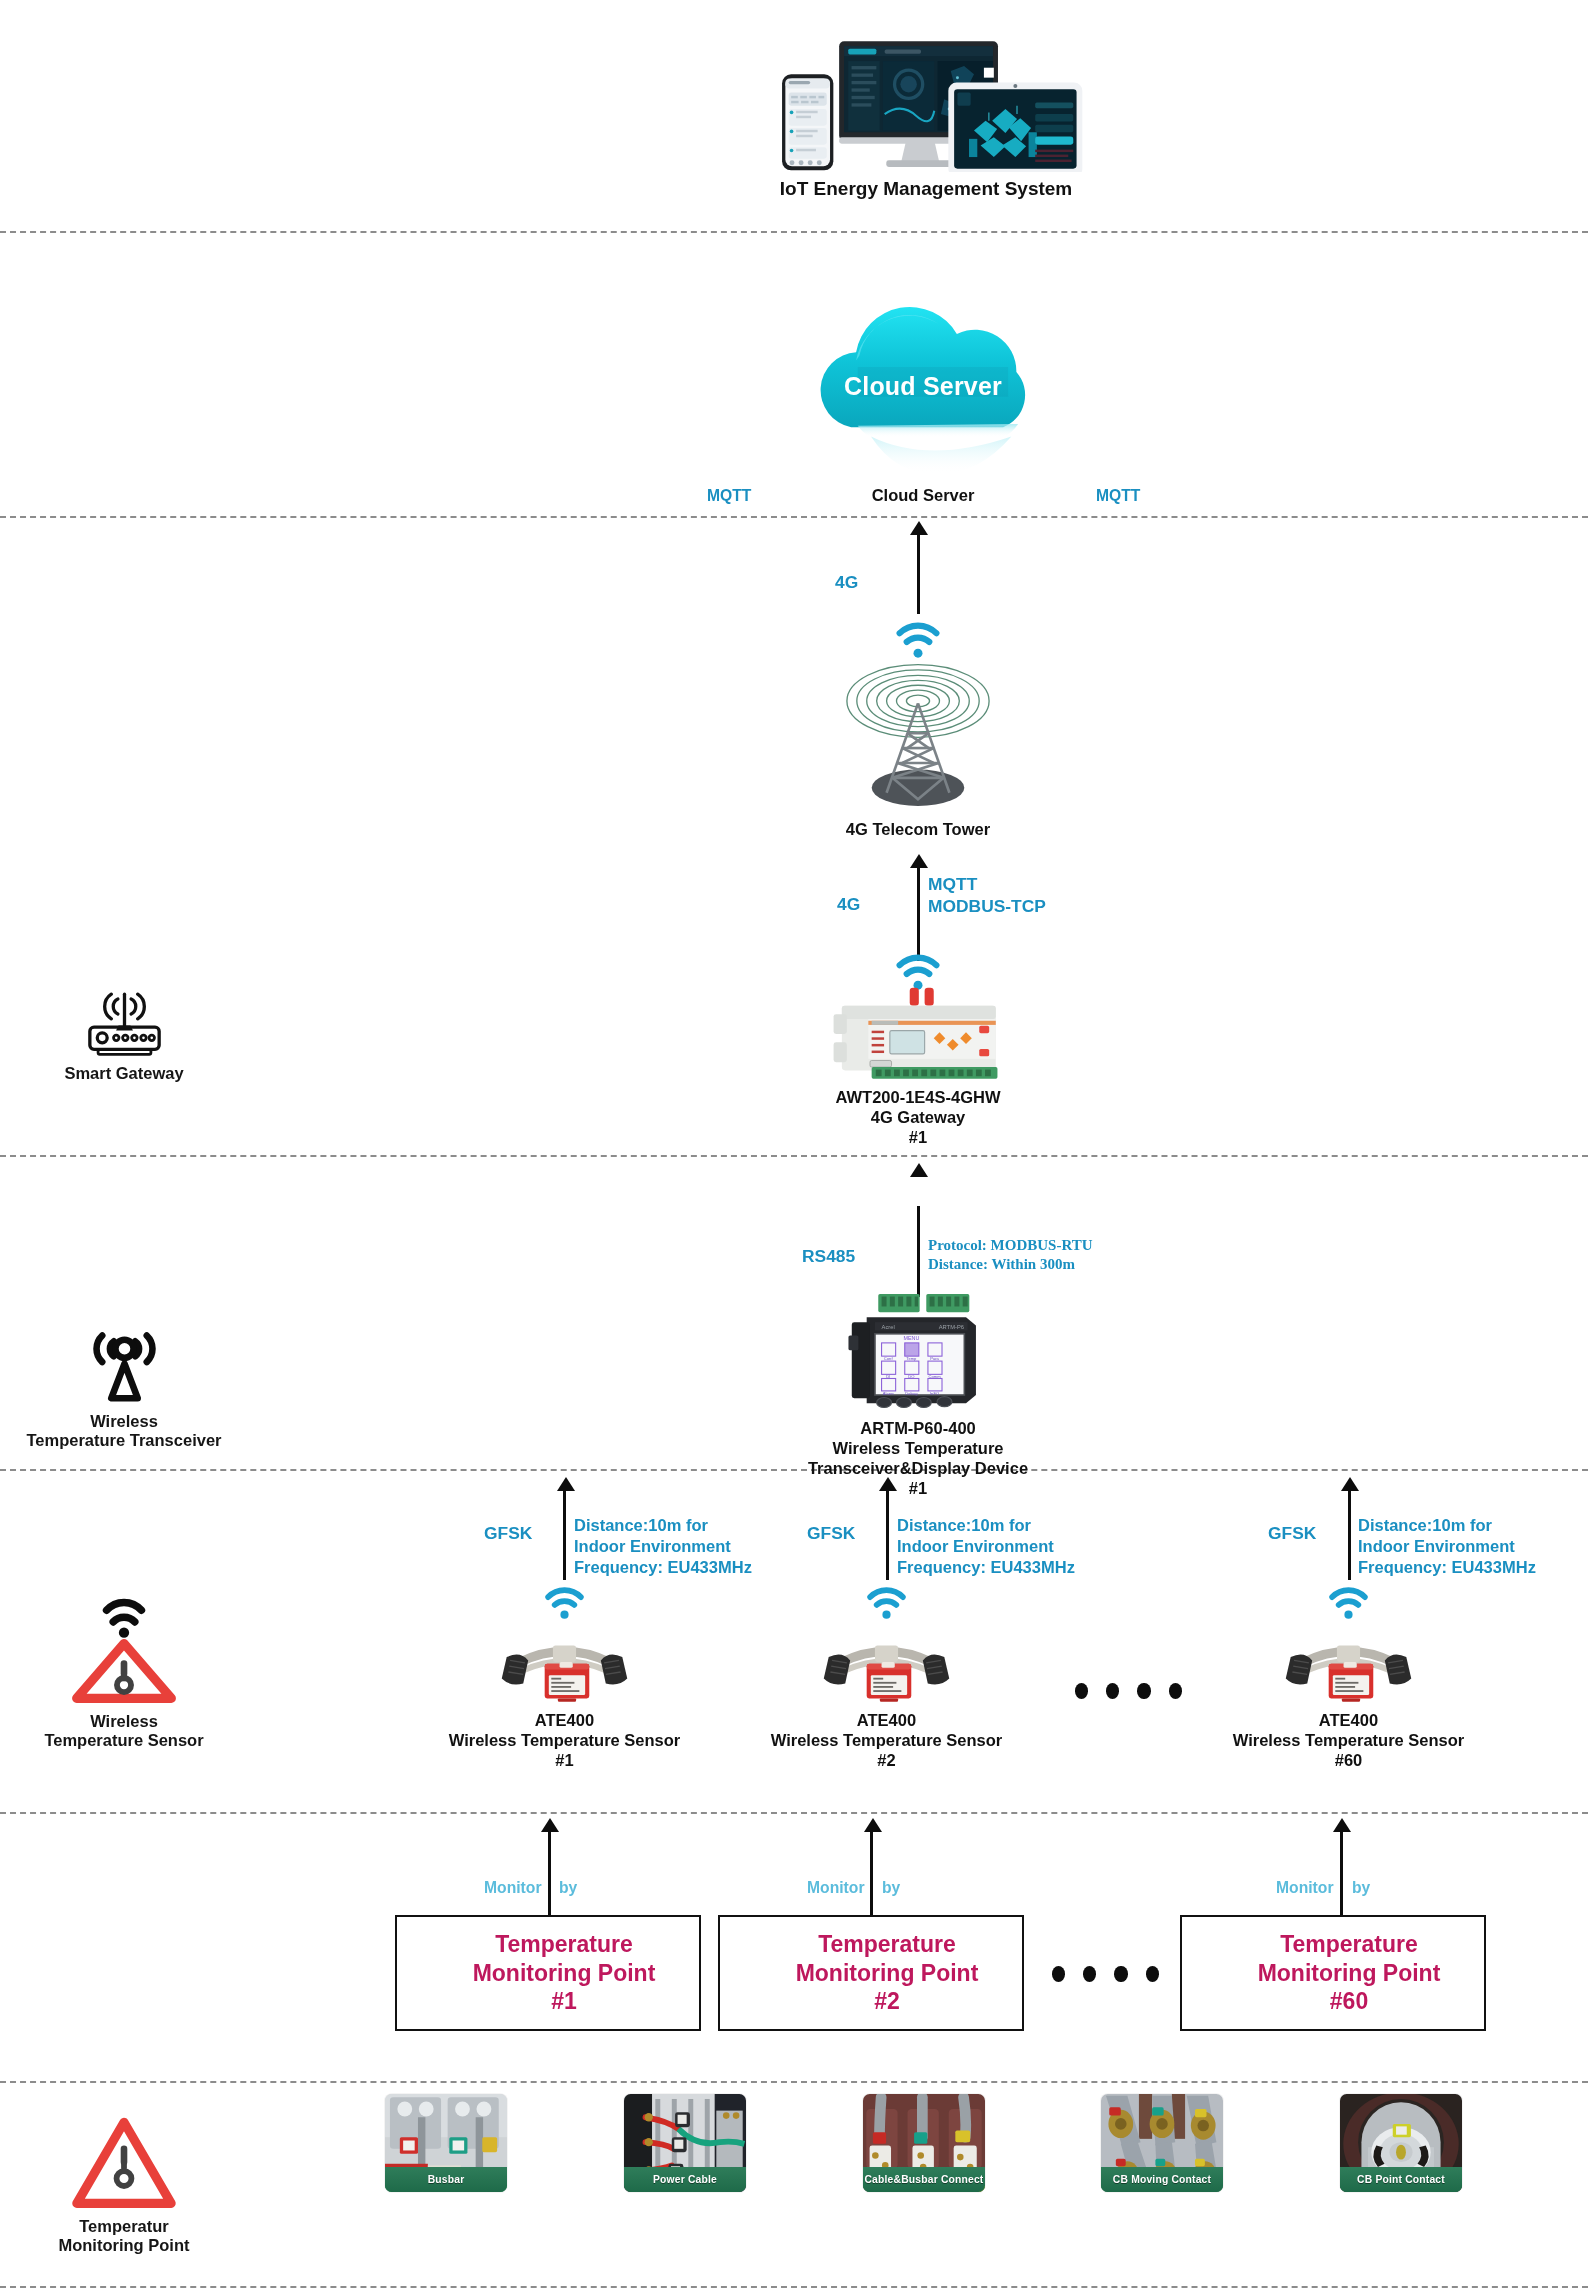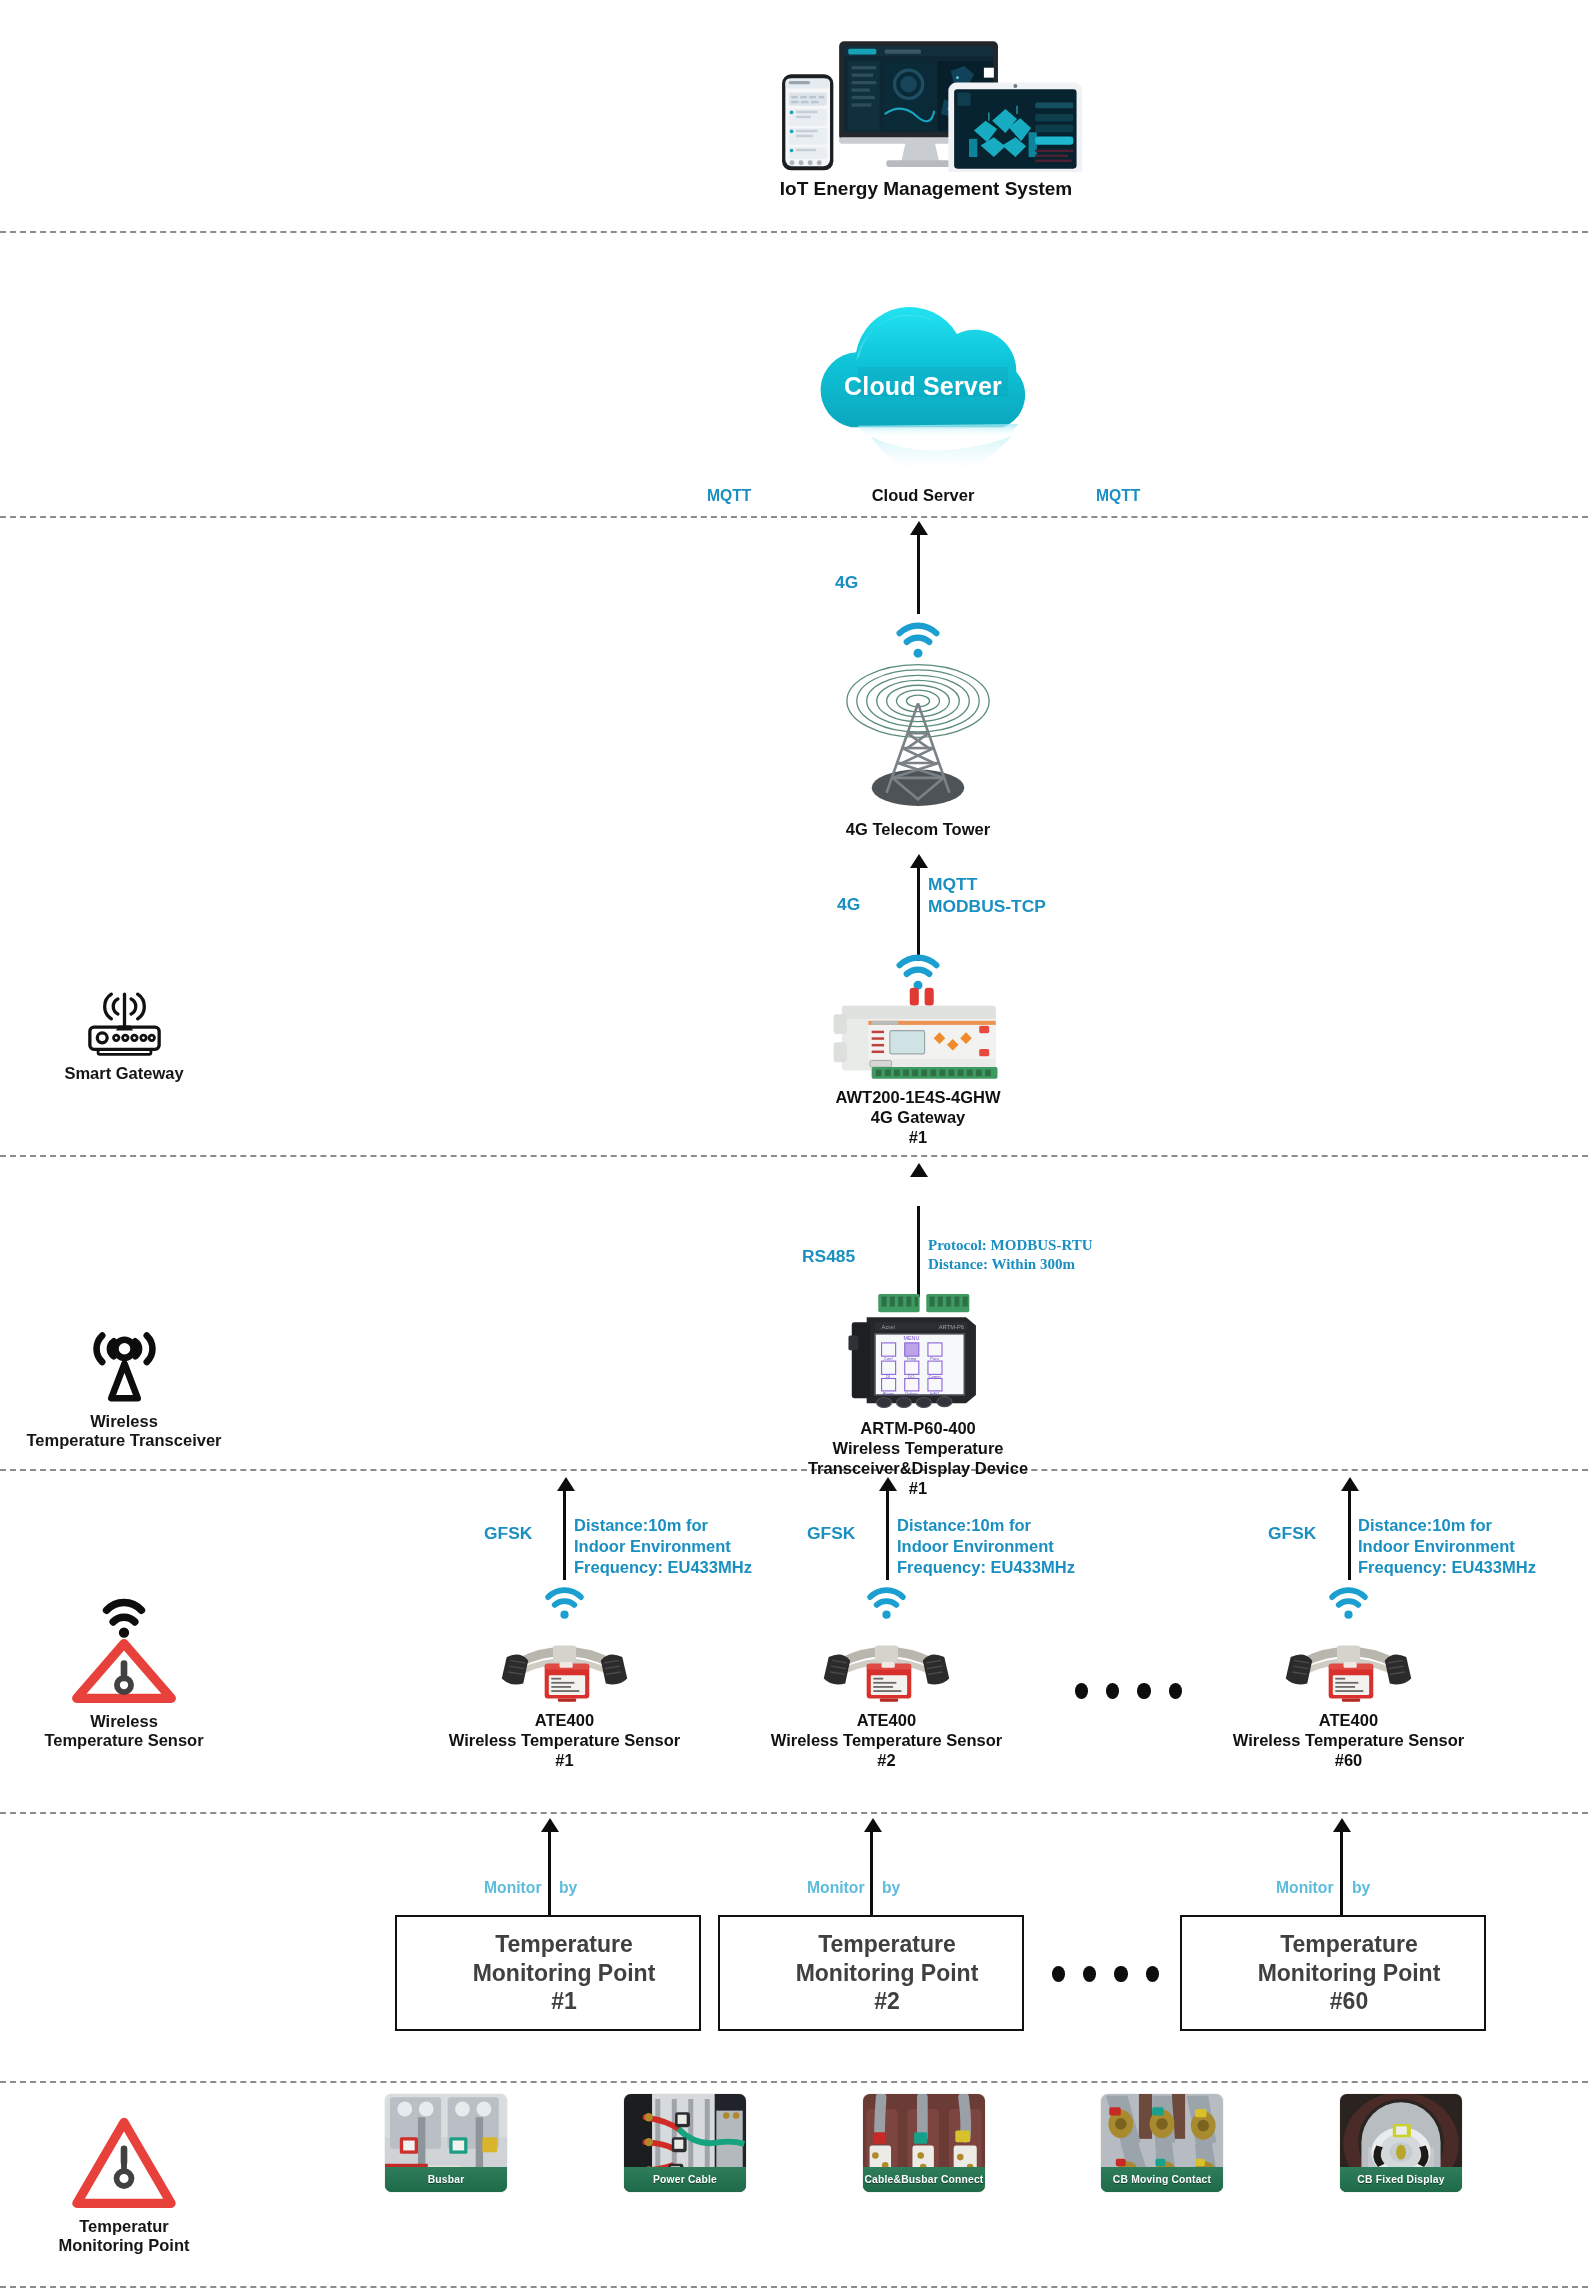--- a/index.html
+++ b/index.html
@@ -65,21 +65,21 @@
   }
 
   
   .mp-box {
     position: absolute;
     border: 2.5px solid #111; background: #fff;
     display: flex; align-items: center; justify-content: center;
     text-align: center;
   }
   .mp-text {
-    font-size: 23px; font-weight: bold; color: #404040;
+    font-size: 23px; font-weight: bold; color: #be185d;
     line-height: 1.24; white-space: pre-line; margin-left: 32px;
   }
   .monitor-by {
     position: absolute; color: #5bbcdc; font-size: 15.7px; font-weight: bold;
     white-space: nowrap;
   }
 
   
   .dots { position: absolute; display: flex; gap: 18px; }
   .dots i { display:block; width:13.2px; height:15.7px; border-radius:50%; background:#0d0d0d; }
@@ -875,17 +875,17 @@
         <rect x="64" y="36" width="22" height="16" rx="2" fill="#cdd02a"></rect>
         <rect x="68" y="39" width="13" height="10" fill="#ececea"></rect>
         <g fill="#1d1a18">
           <path d="M44 62 q-8 14 2 26 l8 -4 q-8 -10 -2 -20 z"></path>
           <path d="M104 62 q8 14 -2 26 l-8 -4 q8 -10 2 -20 z"></path>
         </g>
         <rect x="82" y="100" width="10" height="10" fill="#3a3430"></rect>
         <rect x="0" y="106" width="148" height="12" fill="#2b6b48"></rect>
       </svg>
     </div>
-    <div class="cap">CB Fixed Display</div>
+    <div class="cap">CB Point Contact</div>
   </div>
 
 </div>
 
 
 </body></html>

